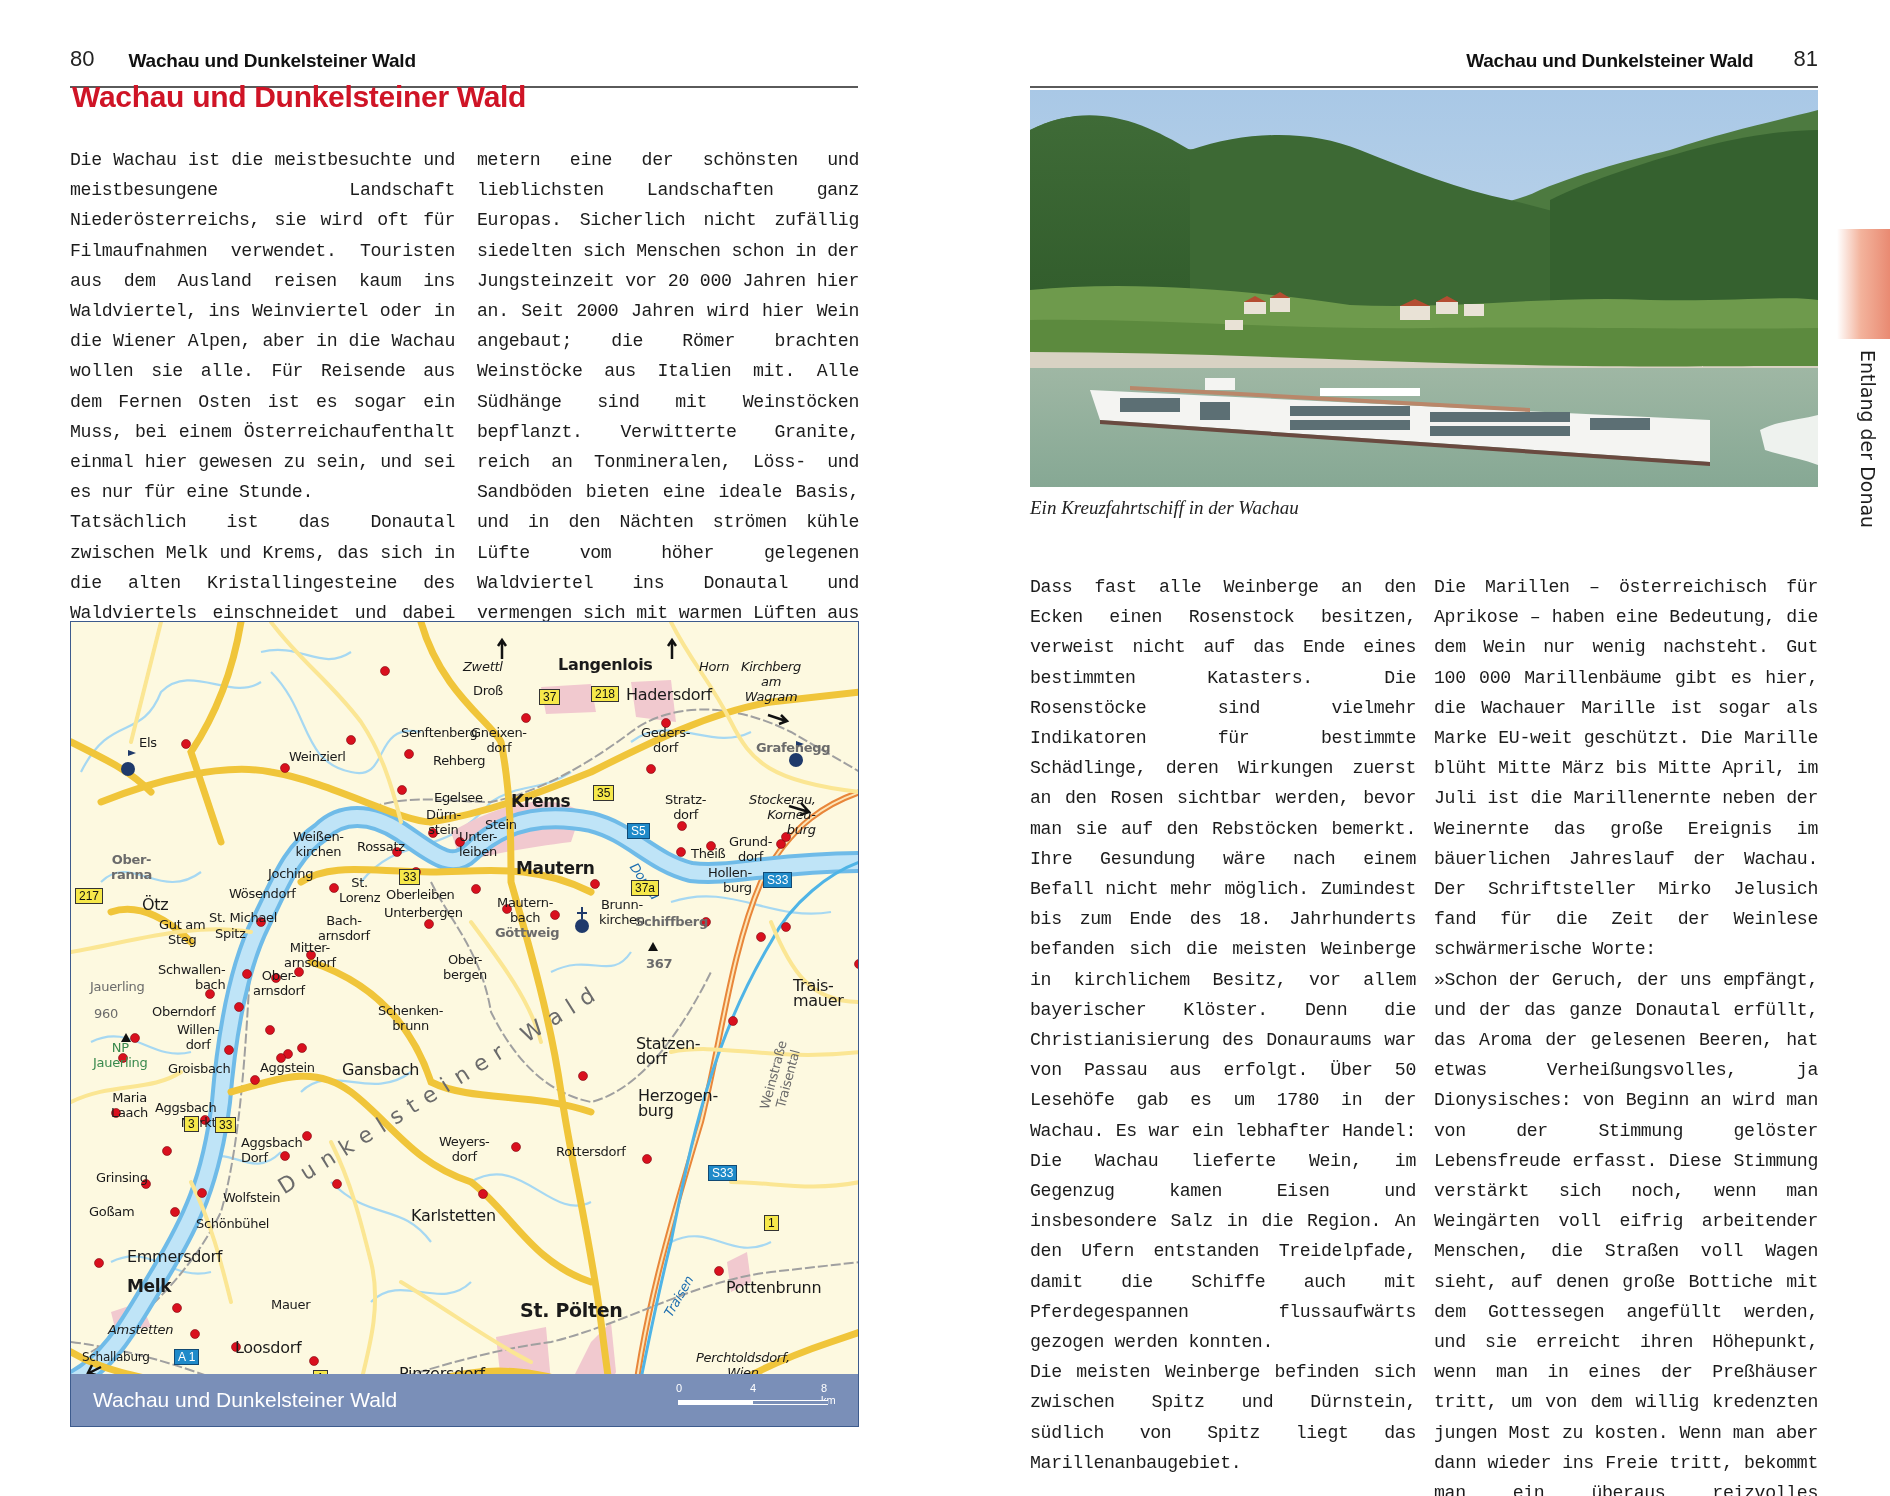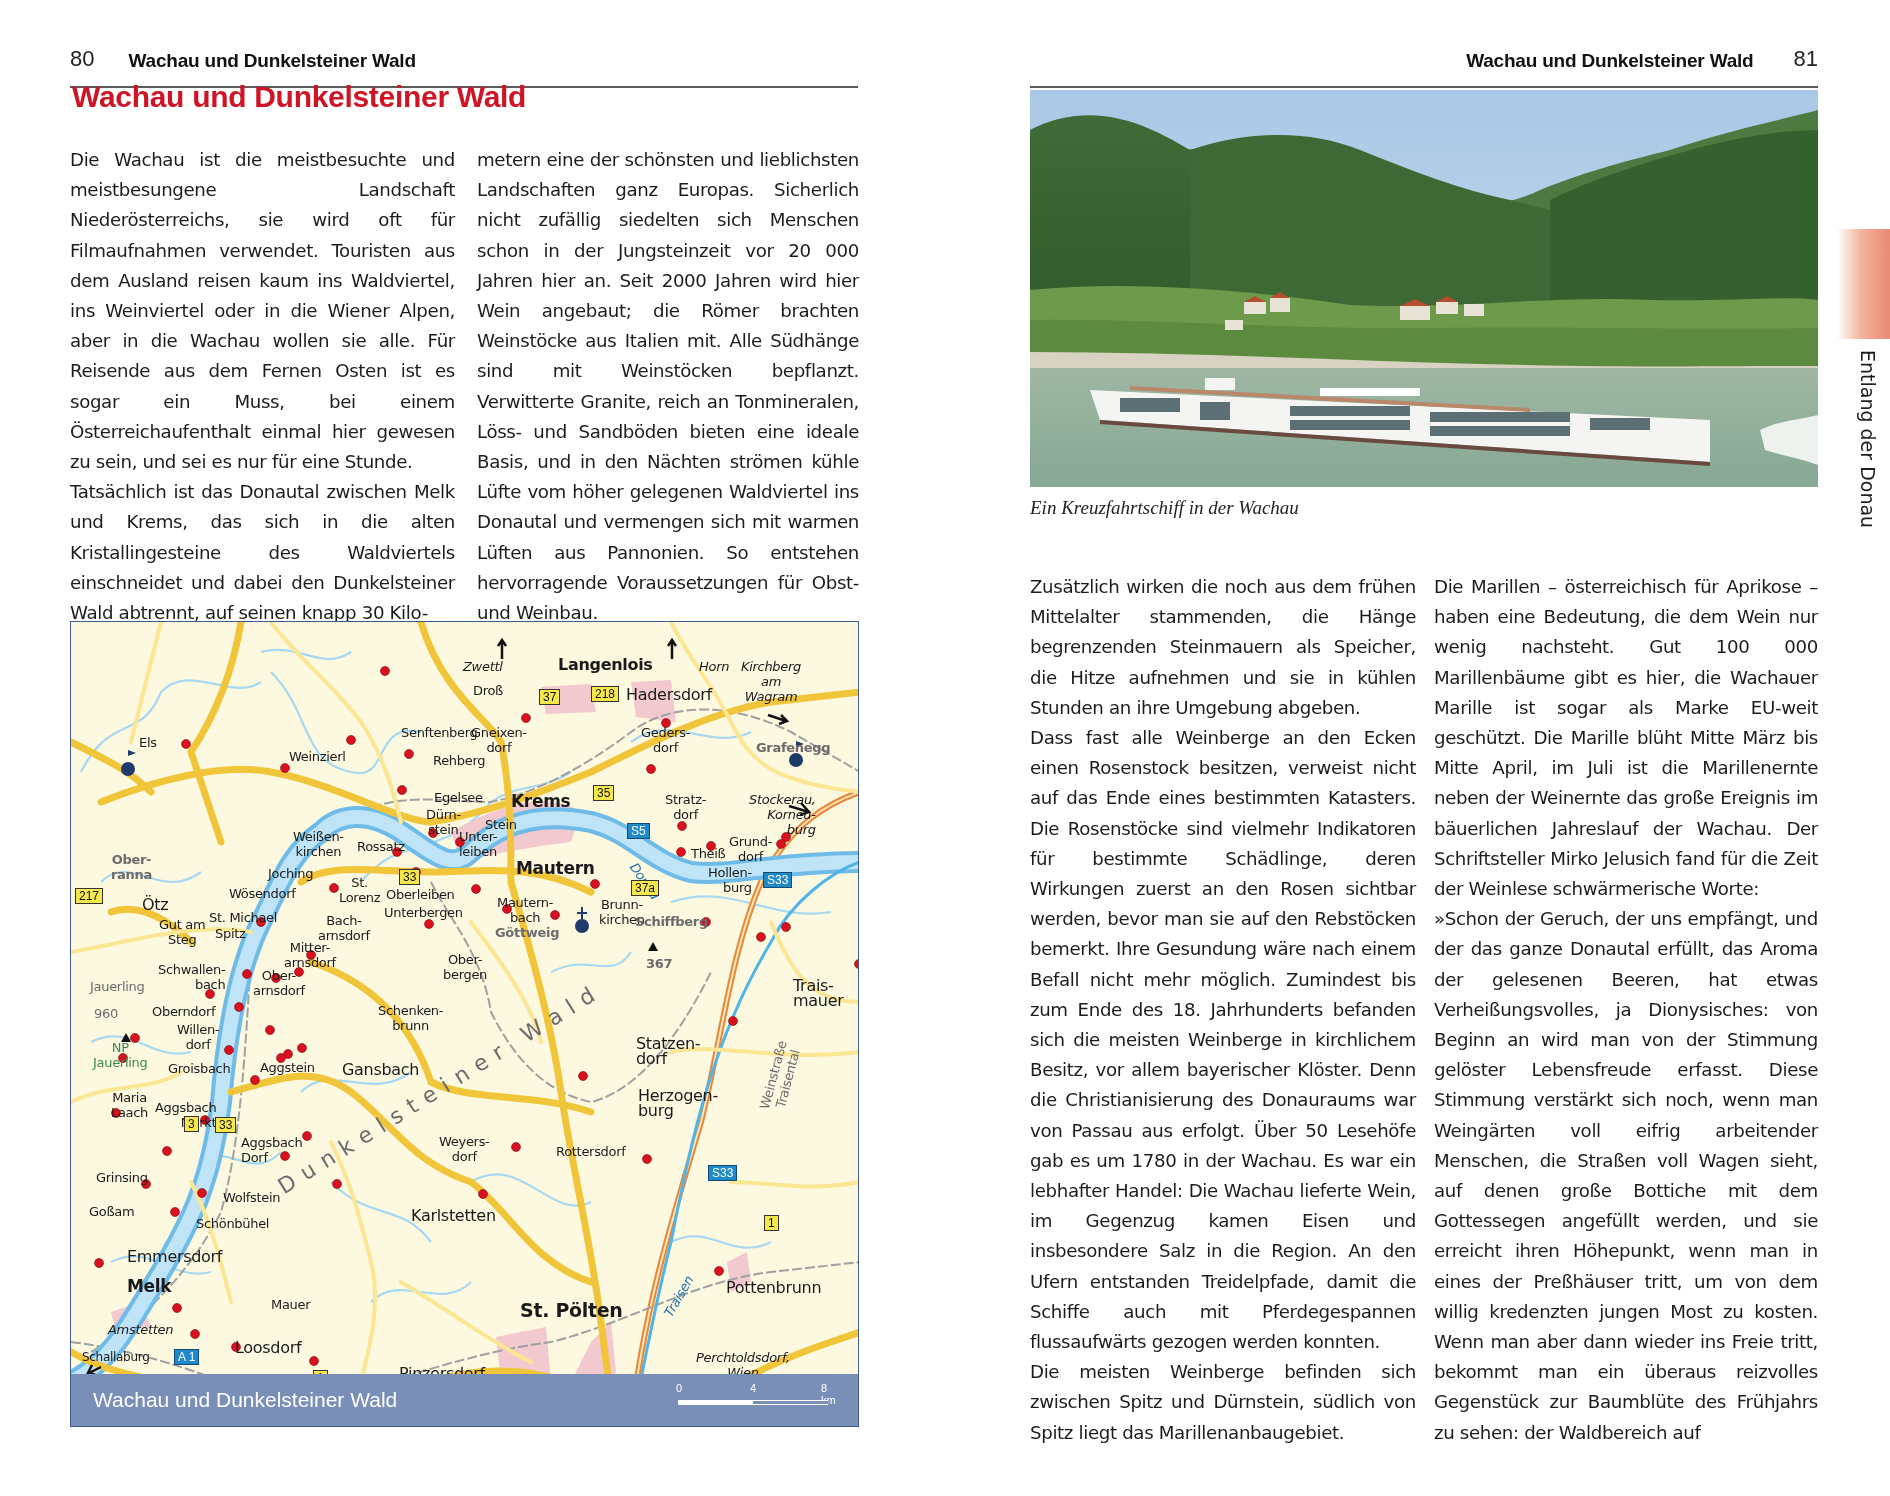--- a/index.html
+++ b/index.html
@@ -14,21 +14,21 @@
   .page-left .running-head { left: 70px; width: 788px; }
   .page-right .running-head { left: 85px; width: 788px; justify-content: flex-end; }
   .page-num { font-family: "Liberation Sans", sans-serif; font-size: 22px; color: #222; }
   .head-title { font-family: "Liberation Sans", sans-serif; font-weight: bold; font-size: 19px; color: #111; letter-spacing: -0.2px; }
   .page-left .head-title { margin-left: 34px; }
   .page-right .head-title { margin-right: 40px; }
 
   .chapter-title { position: absolute; left: 72px; top: 80px; font-family: "Liberation Sans", sans-serif; font-weight: bold; font-size: 30px; color: #cf1426; letter-spacing: -0.3px; }
 
   .text-col { position: absolute; font-family: "DejaVu Sans", sans-serif; font-size: 18.2px; line-height: 30.2px; text-align: justify; color: #1c1c1c; letter-spacing: -0.35px; }
-  .text-col p { margin: 0; }
+  .text-col p { margin: 0; font-family: Liberation Mono, monospace; }
   .left-col1 { left: 70px; top: 145px; width: 385px; }
   .left-col2 { left: 477px; top: 145px; width: 382px; }
   .right-col1 { left: 85px; top: 572px; width: 386px; }
   .right-col2 { left: 489px; top: 572px; width: 384px; }
 
   
   .map { position: absolute; left: 70px; top: 621px; width: 789px; height: 806px; border: 1.5px solid #3d5b8d; background: #fdf9e0; overflow: hidden; }
   .map svg { position: absolute; left: 0; top: 0; }
   .map-label { position: absolute; font-family: "DejaVu Sans", sans-serif; font-size: 13px; color: #1a1a1a; line-height: 15px; white-space: pre; letter-spacing: -0.3px; }
   .map-label.big { font-size: 17px; font-weight: bold; }
@@ -462,21 +462,20 @@
     </svg>
   </div>
   <div class="caption">Ein Kreuzfahrtschiff in der Wachau</div>
 
   <div class="side-tab"></div>
   <div class="side-label">
     <span>Entlang der Donau</span>
   </div>
 
   <div class="text-col right-col1">
-    <p>Zusätzlich wirken die noch aus dem frühen Mittelalter stammenden, die Hänge begrenzenden Steinmauern als Speicher, die Hitze aufnehmen und sie in kühlen Stunden an ihre Umgebung abgeben.</p>
     <p>Dass fast alle Weinberge an den Ecken einen Rosenstock besitzen, verweist nicht auf das Ende eines bestimmten Katasters. Die Rosenstöcke sind vielmehr Indikatoren für bestimmte Schädlinge, deren Wirkungen zuerst an den Rosen sichtbar werden, bevor man sie auf den Rebstöcken bemerkt. Ihre Gesundung wäre nach einem Befall nicht mehr möglich. Zumindest bis zum Ende des 18. Jahrhunderts befanden sich die meisten Weinberge in kirchlichem Besitz, vor allem bayerischer Klöster. Denn die Christianisierung des Donauraums war von Passau aus erfolgt. Über 50 Lesehöfe gab es um 1780 in der Wachau. Es war ein lebhafter Handel: Die Wachau lieferte Wein, im Gegenzug kamen Eisen und insbesondere Salz in die Region. An den Ufern entstanden Treidelpfade, damit die Schiffe auch mit Pferdegespannen flussaufwärts gezogen werden konnten.</p>
     <p>Die meisten Weinberge befinden sich zwischen Spitz und Dürnstein, südlich von Spitz liegt das Marillenanbaugebiet.</p>
   </div>
   <div class="text-col right-col2">
     <p>Die Marillen – österreichisch für Aprikose – haben eine Bedeutung, die dem Wein nur wenig nachsteht. Gut 100 000 Marillenbäume gibt es hier, die Wachauer Marille ist sogar als Marke EU-weit geschützt. Die Marille blüht Mitte März bis Mitte April, im Juli ist die Marillenernte neben der Weinernte das große Ereignis im bäuerlichen Jahreslauf der Wachau. Der Schriftsteller Mirko Jelusich fand für die Zeit der Weinlese schwärmerische Worte:</p>
     <p>»Schon der Geruch, der uns empfängt, und der das ganze Donautal erfüllt, das Aroma der gelesenen Beeren, hat etwas Verheißungsvolles, ja Dionysisches: von Beginn an wird man von der Stimmung gelöster Lebensfreude erfasst. Diese Stimmung verstärkt sich noch, wenn man Weingärten voll eifrig arbeitender Menschen, die Straßen voll Wagen sieht, auf denen große Bottiche mit dem Gottessegen angefüllt werden, und sie erreicht ihren Höhepunkt, wenn man in eines der Preßhäuser tritt, um von dem willig kredenzten jungen Most zu kosten. Wenn man aber dann wieder ins Freie tritt, bekommt man ein überaus reizvolles Gegenstück zur Baumblüte des Frühjahrs zu sehen: der Waldbereich auf</p>
   </div>
 </div>
 
 </body></html>

